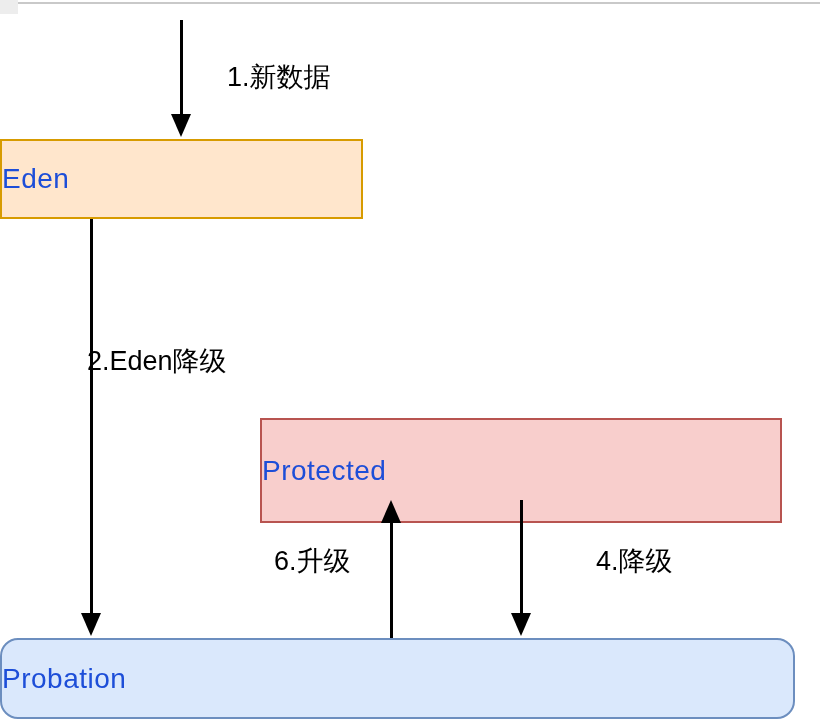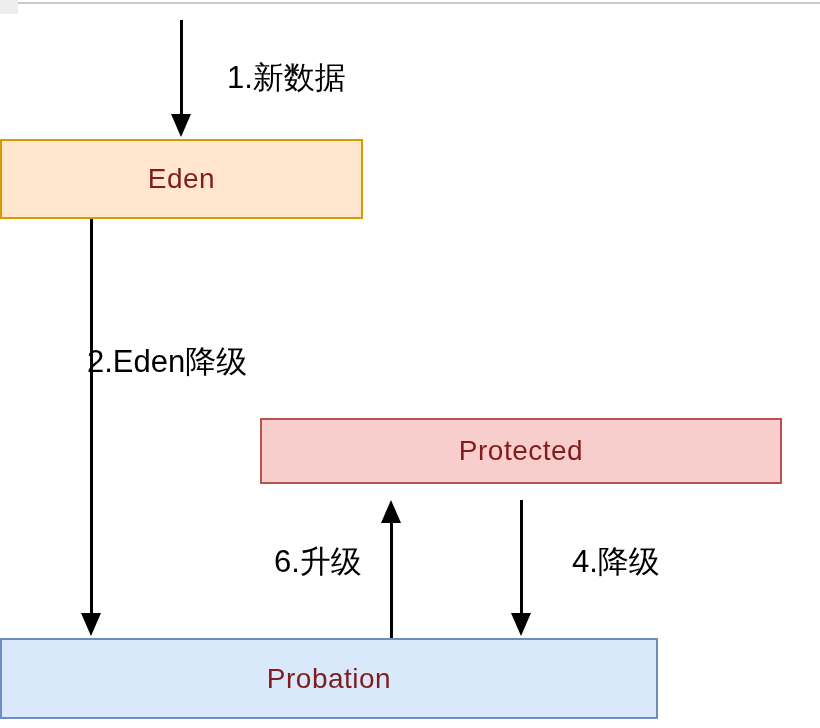--- a/index.html
+++ b/index.html
@@ -28,66 +28,67 @@
     width: 18px; height: 14px;
     background: var(--top-corner, #ededed);
   }
   
   .node {
     position: absolute;
     box-sizing: border-box;
     border: 2px solid #000;
     display: flex;
     align-items: center;
-    justify-content: center;
+    justify-content: flex-start;
     font-size: 28px;
-    color: #7f1d1d;
+    color: #1d4ed8;
     letter-spacing: 0.5px;
   }
   .node-eden {
     left: 0px; top: 139px; width: 363px; height: 80px;
     background: var(--eden-fill, #ffe6cc);
     border-color: var(--eden-border, #d79b00);
   }
   .node-protected {
-    left: 260px; top: 418px; width: 522px; height: 66px;
+    left: 260px; top: 418px; width: 522px; height: 105px;
     background: var(--protected-fill, #f8cecc);
     border-color: var(--protected-border, #b85450);
   }
   .node-probation {
-    left: 0px; top: 638px; width: 658px; height: 81px;
+    left: 0px; top: 638px; width: 795px; height: 81px;
     background: var(--probation-fill, #dae8fc);
     border-color: var(--probation-border, #6c8ebf);
+    border-radius: 18px;
   }
   
   .vline {
     position: absolute;
     width: 3px;
     background: var(--arrow, #000000);
   }
   .head {
     position: absolute;
     width: 0; height: 0;
     border-left: 10px solid transparent;
     border-right: 10px solid transparent;
   }
   .head.down { border-top: 23px solid var(--arrow, #000000); }
   .head.up   { border-bottom: 23px solid var(--arrow, #000000); }
   
   .edge-label {
     position: absolute;
-    font-size: 31px;
+    font-size: 27px;
     line-height: 31px;
     color: #000000;
     white-space: nowrap;
   }
   .label-1 { left: 227px; top: 62px; }
   .label-2 { left: 87px; top: 346px; }
   .label-3 { left: 274px; top: 546px; }
-  .label-4 { left: 572px; top: 546px; }
+  .label-4 { left: 596px; top: 546px; }
 </style>
 </head>
 <body>
 
 <div class="canvas">
 
   <div class="top-rule"></div>
   <div class="top-corner"></div>
 
   <div>

